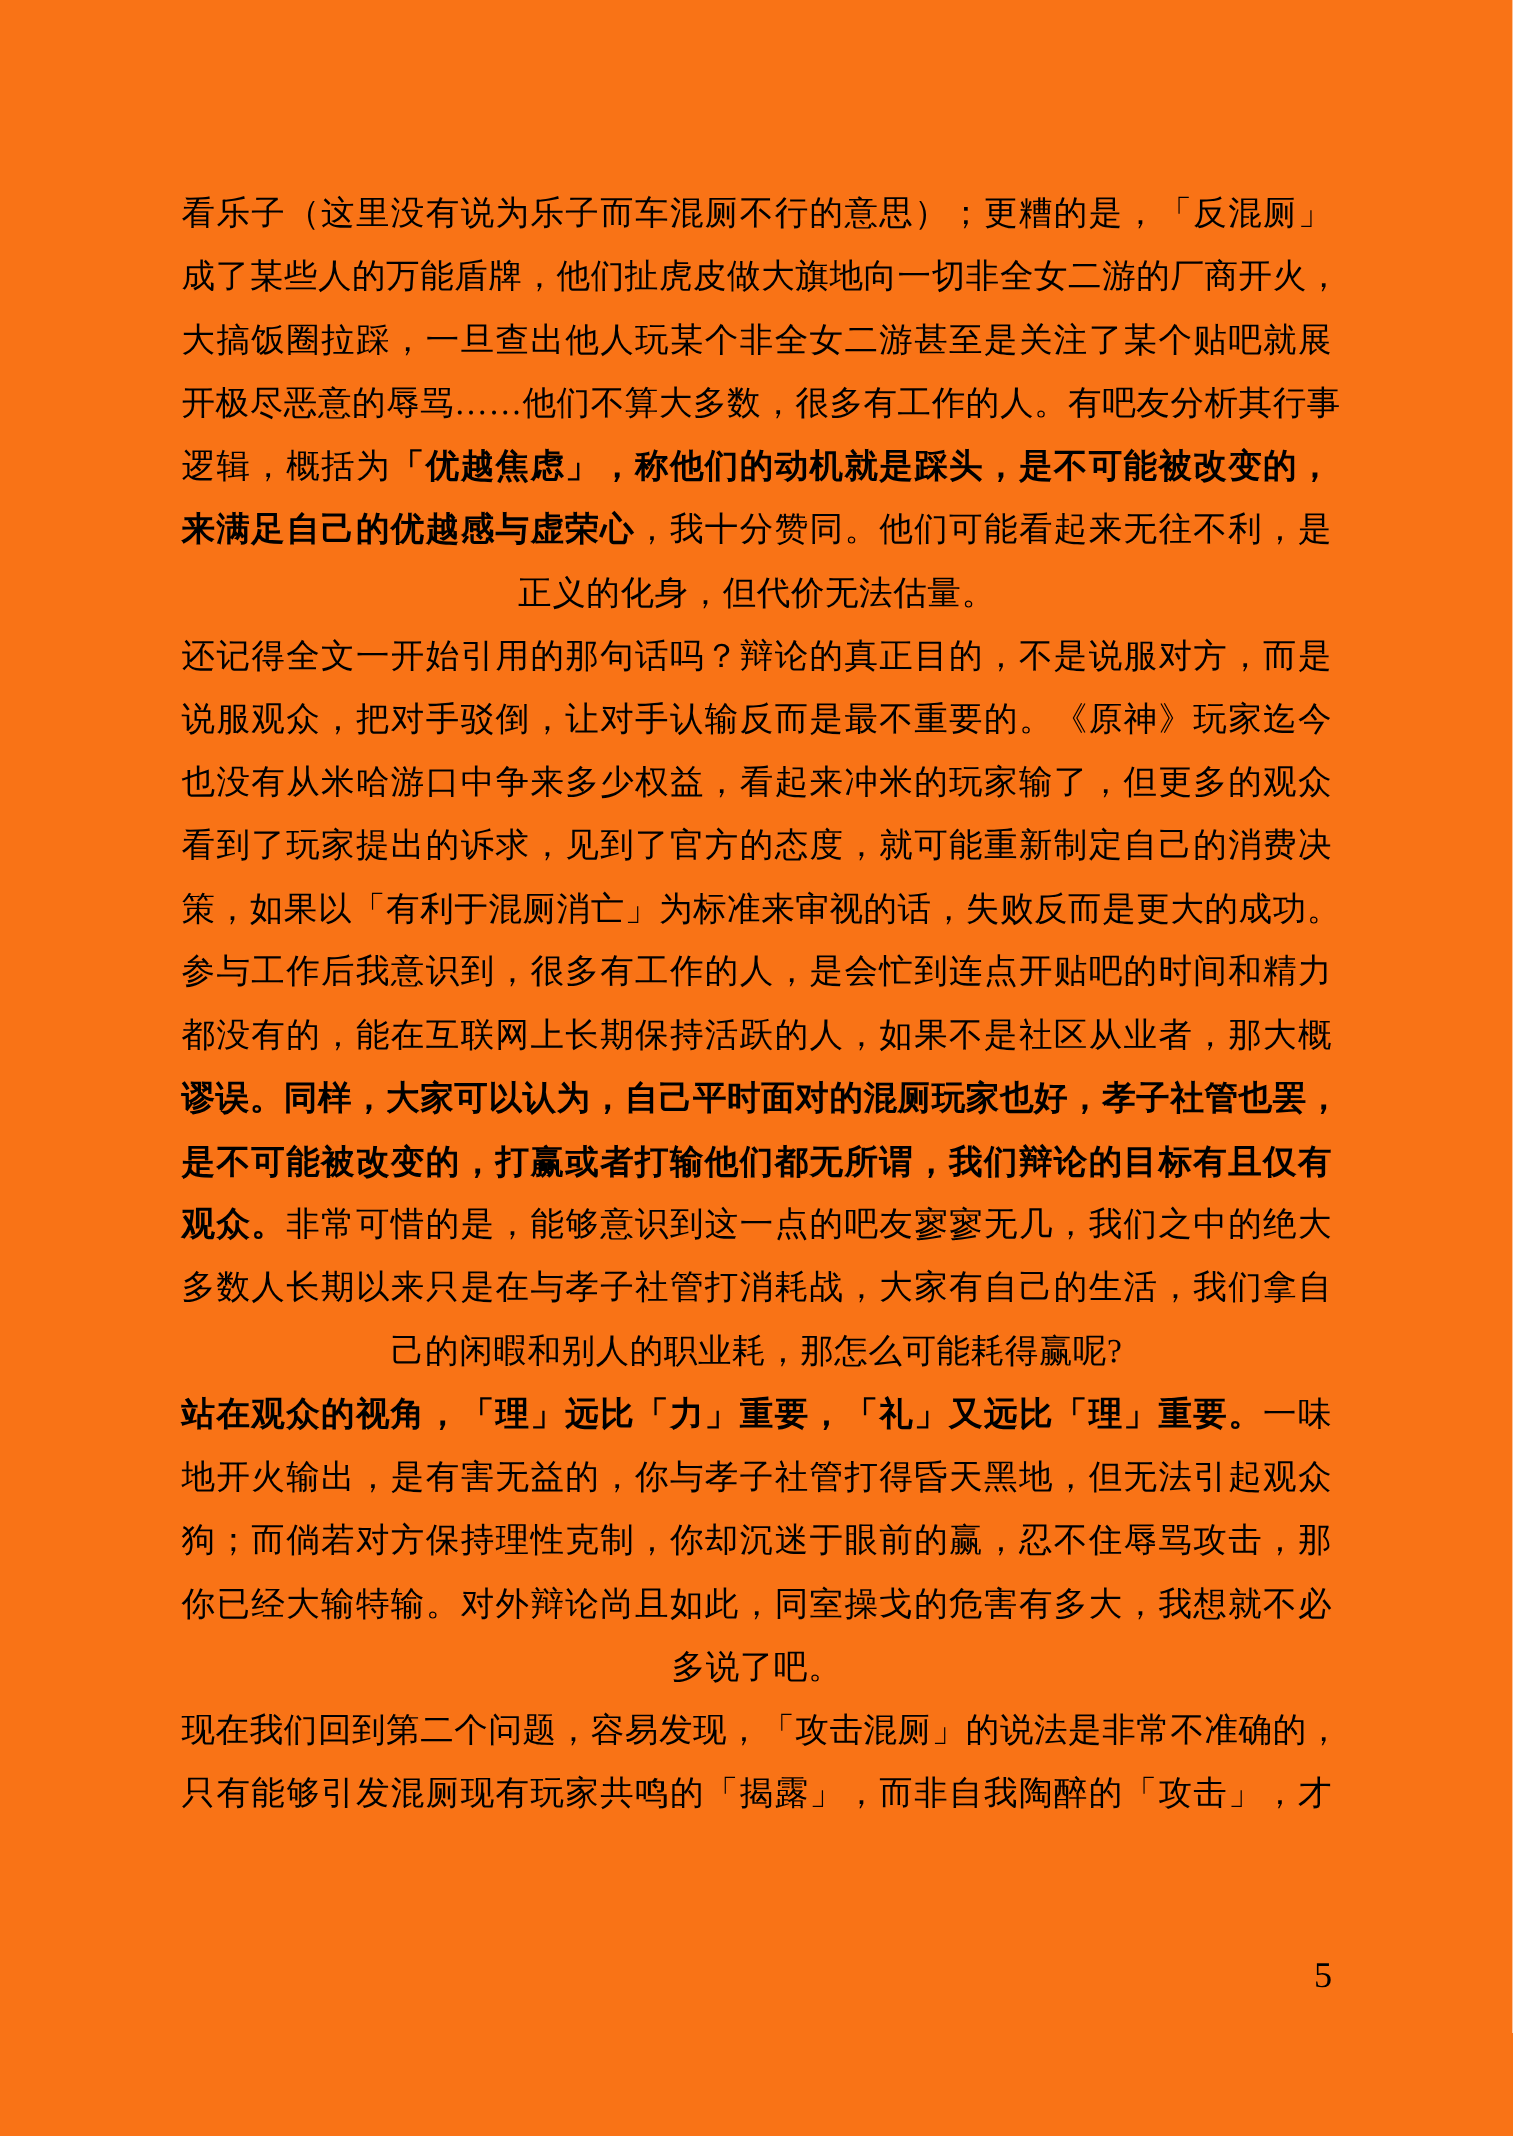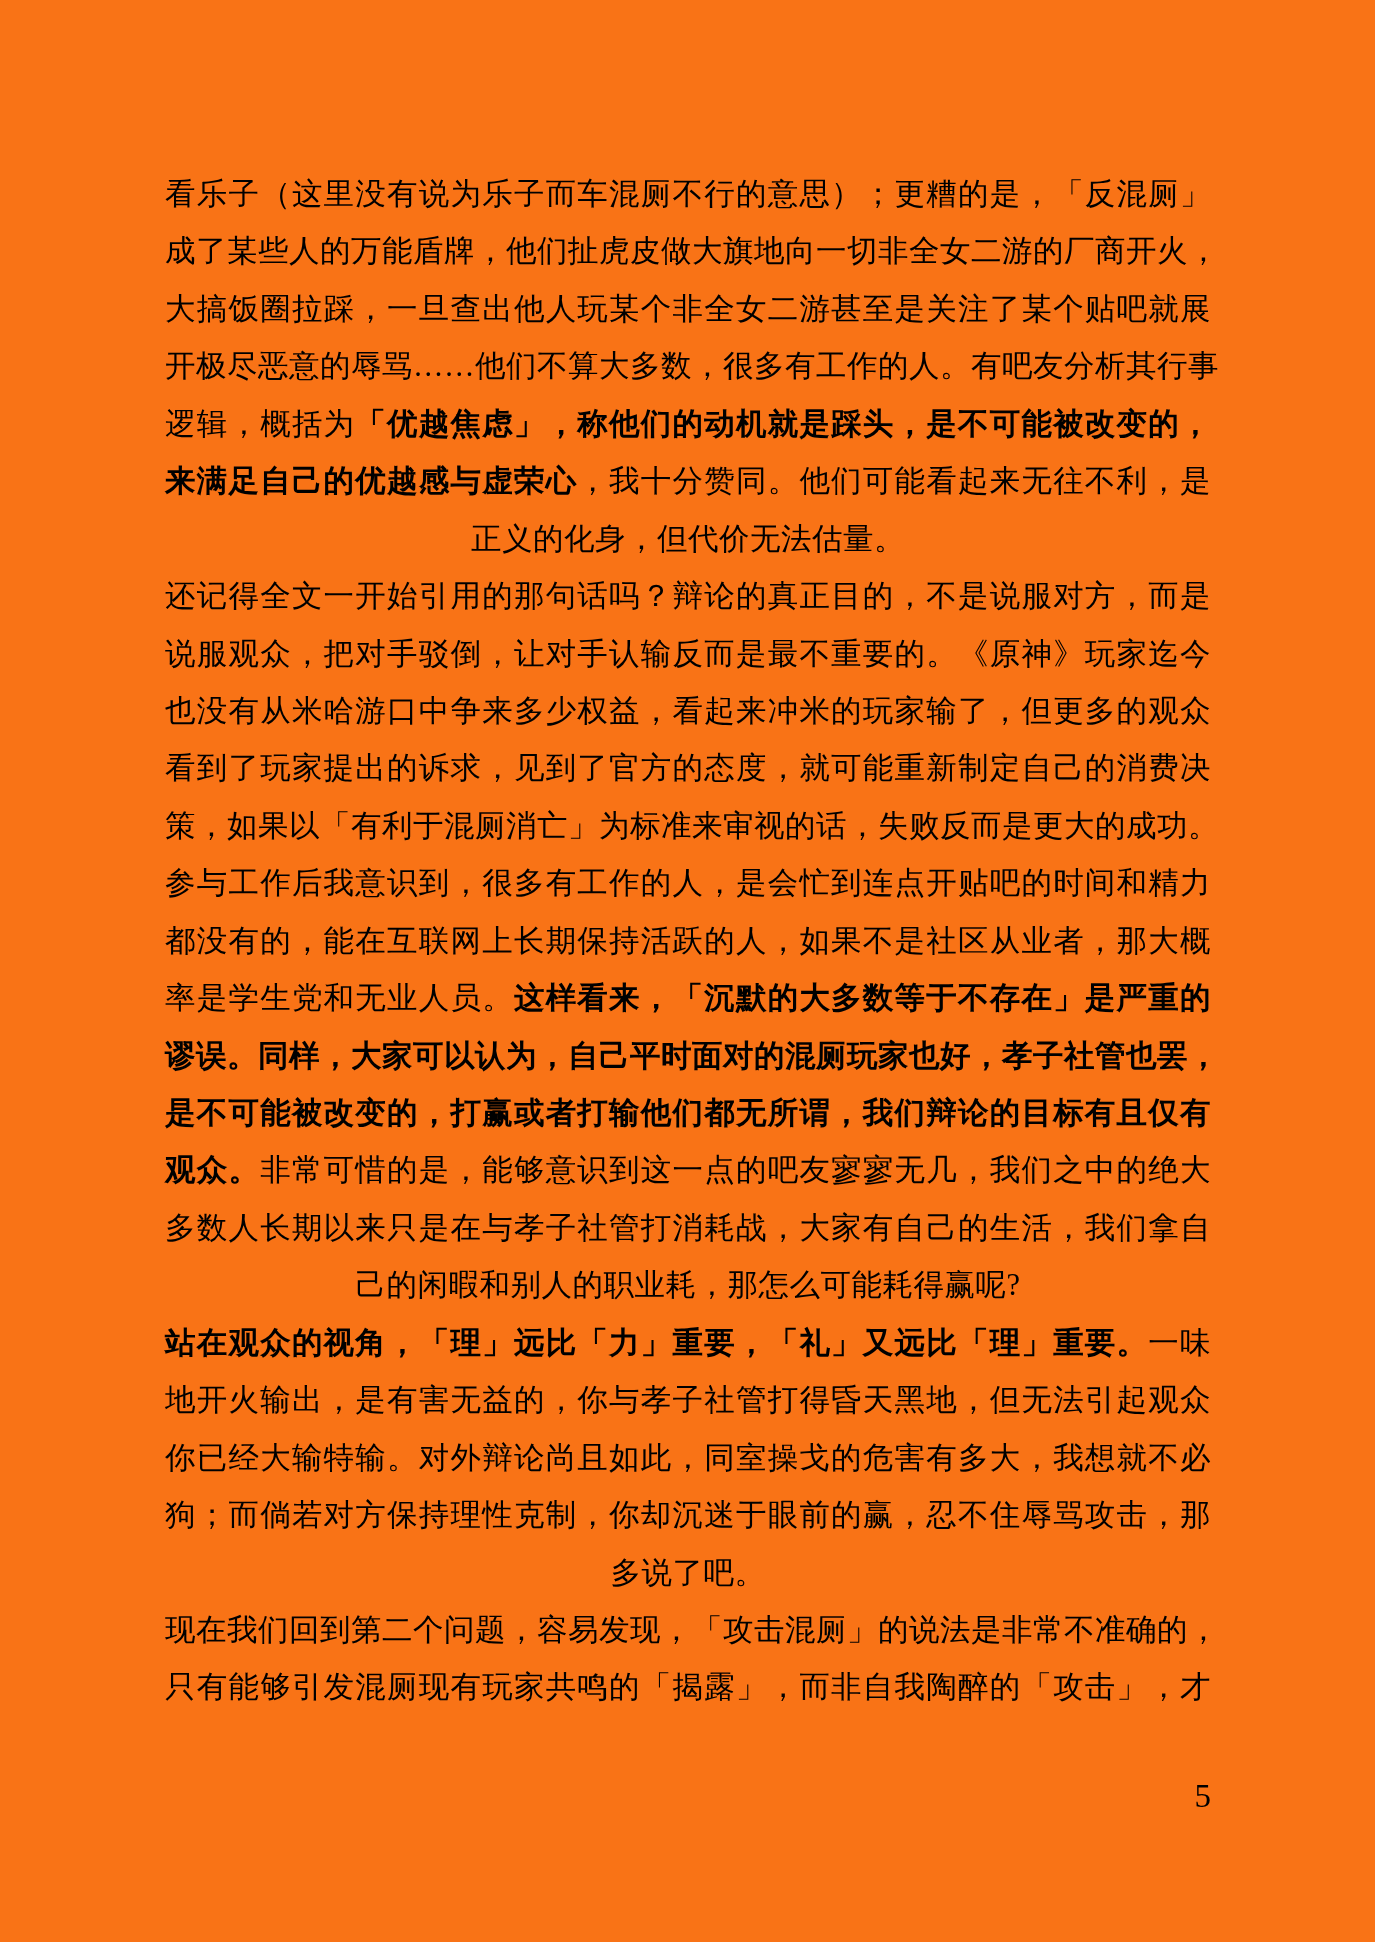--- a/index.html
+++ b/index.html
@@ -61,28 +61,27 @@
       <div class="line just"><span>逻辑，概括为</span><span class="seg-bold">「优越焦虑」，称他们的动机就是踩头，是不可能被改变的，</span></div>
       <div class="line just"><span class="seg-bold">来满足自己的优越感与虚荣心</span><span>，我十分赞同。他们可能看起来无往不利，是</span></div>
       <div class="line"><span>正义的化身，但代价无法估量。</span></div>
       <div class="line just"><span>还记得全文一开始引用的那句话吗？辩论的真正目的，不是说服对方，而是</span></div>
       <div class="line just"><span>说服观众，把对手驳倒，让对手认输反而是最不重要的。《原神》玩家迄今</span></div>
       <div class="line just"><span>也没有从米哈游口中争来多少权益，看起来冲米的玩家输了，但更多的观众</span></div>
       <div class="line just"><span>看到了玩家提出的诉求，见到了官方的态度，就可能重新制定自己的消费决</span></div>
       <div class="line just"><span>策，如果以「有利于混厕消亡」为标准来审视的话，失败反而是更大的成功。</span></div>
       <div class="line just"><span>参与工作后我意识到，很多有工作的人，是会忙到连点开贴吧的时间和精力</span></div>
       <div class="line just"><span>都没有的，能在互联网上长期保持活跃的人，如果不是社区从业者，那大概</span></div>
-      <div class="line just"><span>率是学生党和无业人员。</span><span class="seg-bold">这样看来，「沉默的大多数等于不存在」是严重的</span></div>
       <div class="line just"><span class="seg-bold">谬误。同样，大家可以认为，自己平时面对的混厕玩家也好，孝子社管也罢，</span></div>
       <div class="line just"><span class="seg-bold">是不可能被改变的，打赢或者打输他们都无所谓，我们辩论的目标有且仅有</span></div>
       <div class="line just"><span class="seg-bold">观众。</span><span>非常可惜的是，能够意识到这一点的吧友寥寥无几，我们之中的绝大</span></div>
       <div class="line just"><span>多数人长期以来只是在与孝子社管打消耗战，大家有自己的生活，我们拿自</span></div>
       <div class="line"><span>己的闲暇和别人的职业耗，那怎么可能耗得赢呢?</span></div>
       <div class="line just"><span class="seg-bold">站在观众的视角，「理」远比「力」重要，「礼」又远比「理」重要。</span><span>一味</span></div>
       <div class="line just"><span>地开火输出，是有害无益的，你与孝子社管打得昏天黑地，但无法引起观众</span></div>
+      <div class="line just"><span>狗；而倘若对方保持理性克制，你却沉迷于眼前的赢，忍不住辱骂攻击，那</span></div>
       <div class="line just"><span>你已经大输特输。对外辩论尚且如此，同室操戈的危害有多大，我想就不必</span></div>
-      <div class="line just"><span>狗；而倘若对方保持理性克制，你却沉迷于眼前的赢，忍不住辱骂攻击，那</span></div>
       <div class="line"><span>多说了吧。</span></div>
       <div class="line just"><span>现在我们回到第二个问题，容易发现，「攻击混厕」的说法是非常不准确的，</span></div>
       <div class="line just"><span>只有能够引发混厕现有玩家共鸣的「揭露」，而非自我陶醉的「攻击」，才</span></div>
     </main>
   <div class="page-number">5</div>
 </div>
 
 </body></html>

